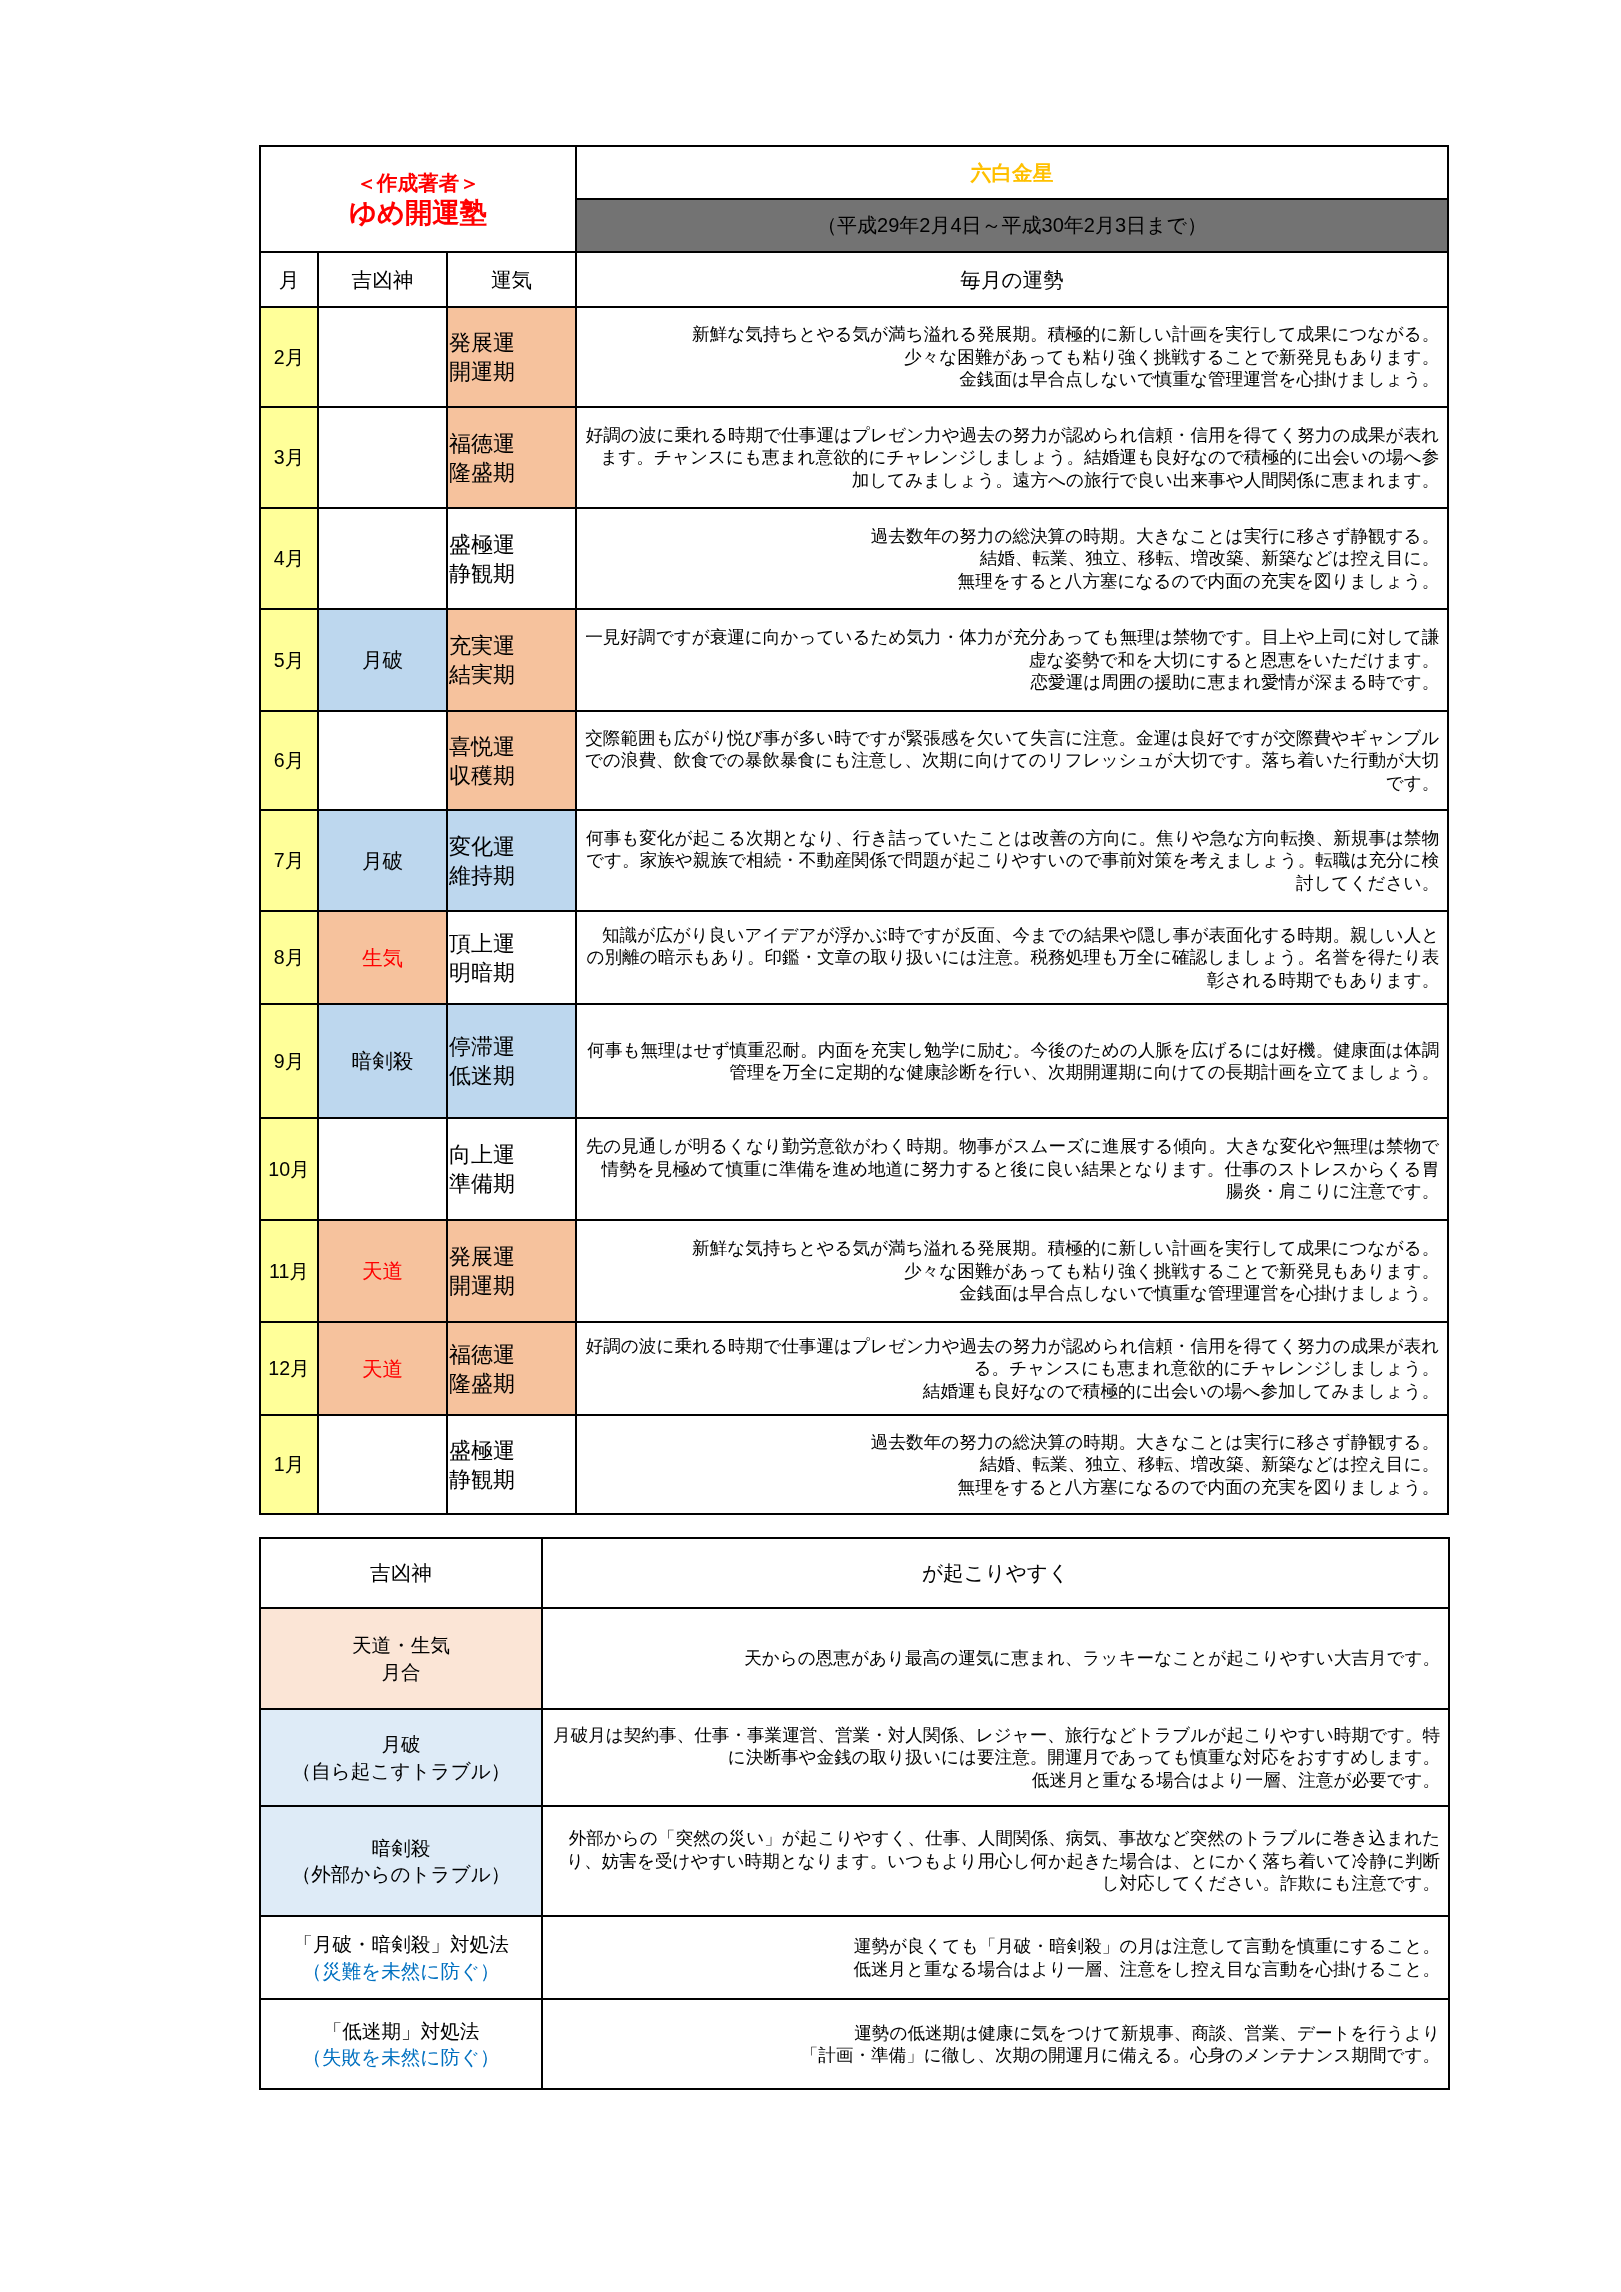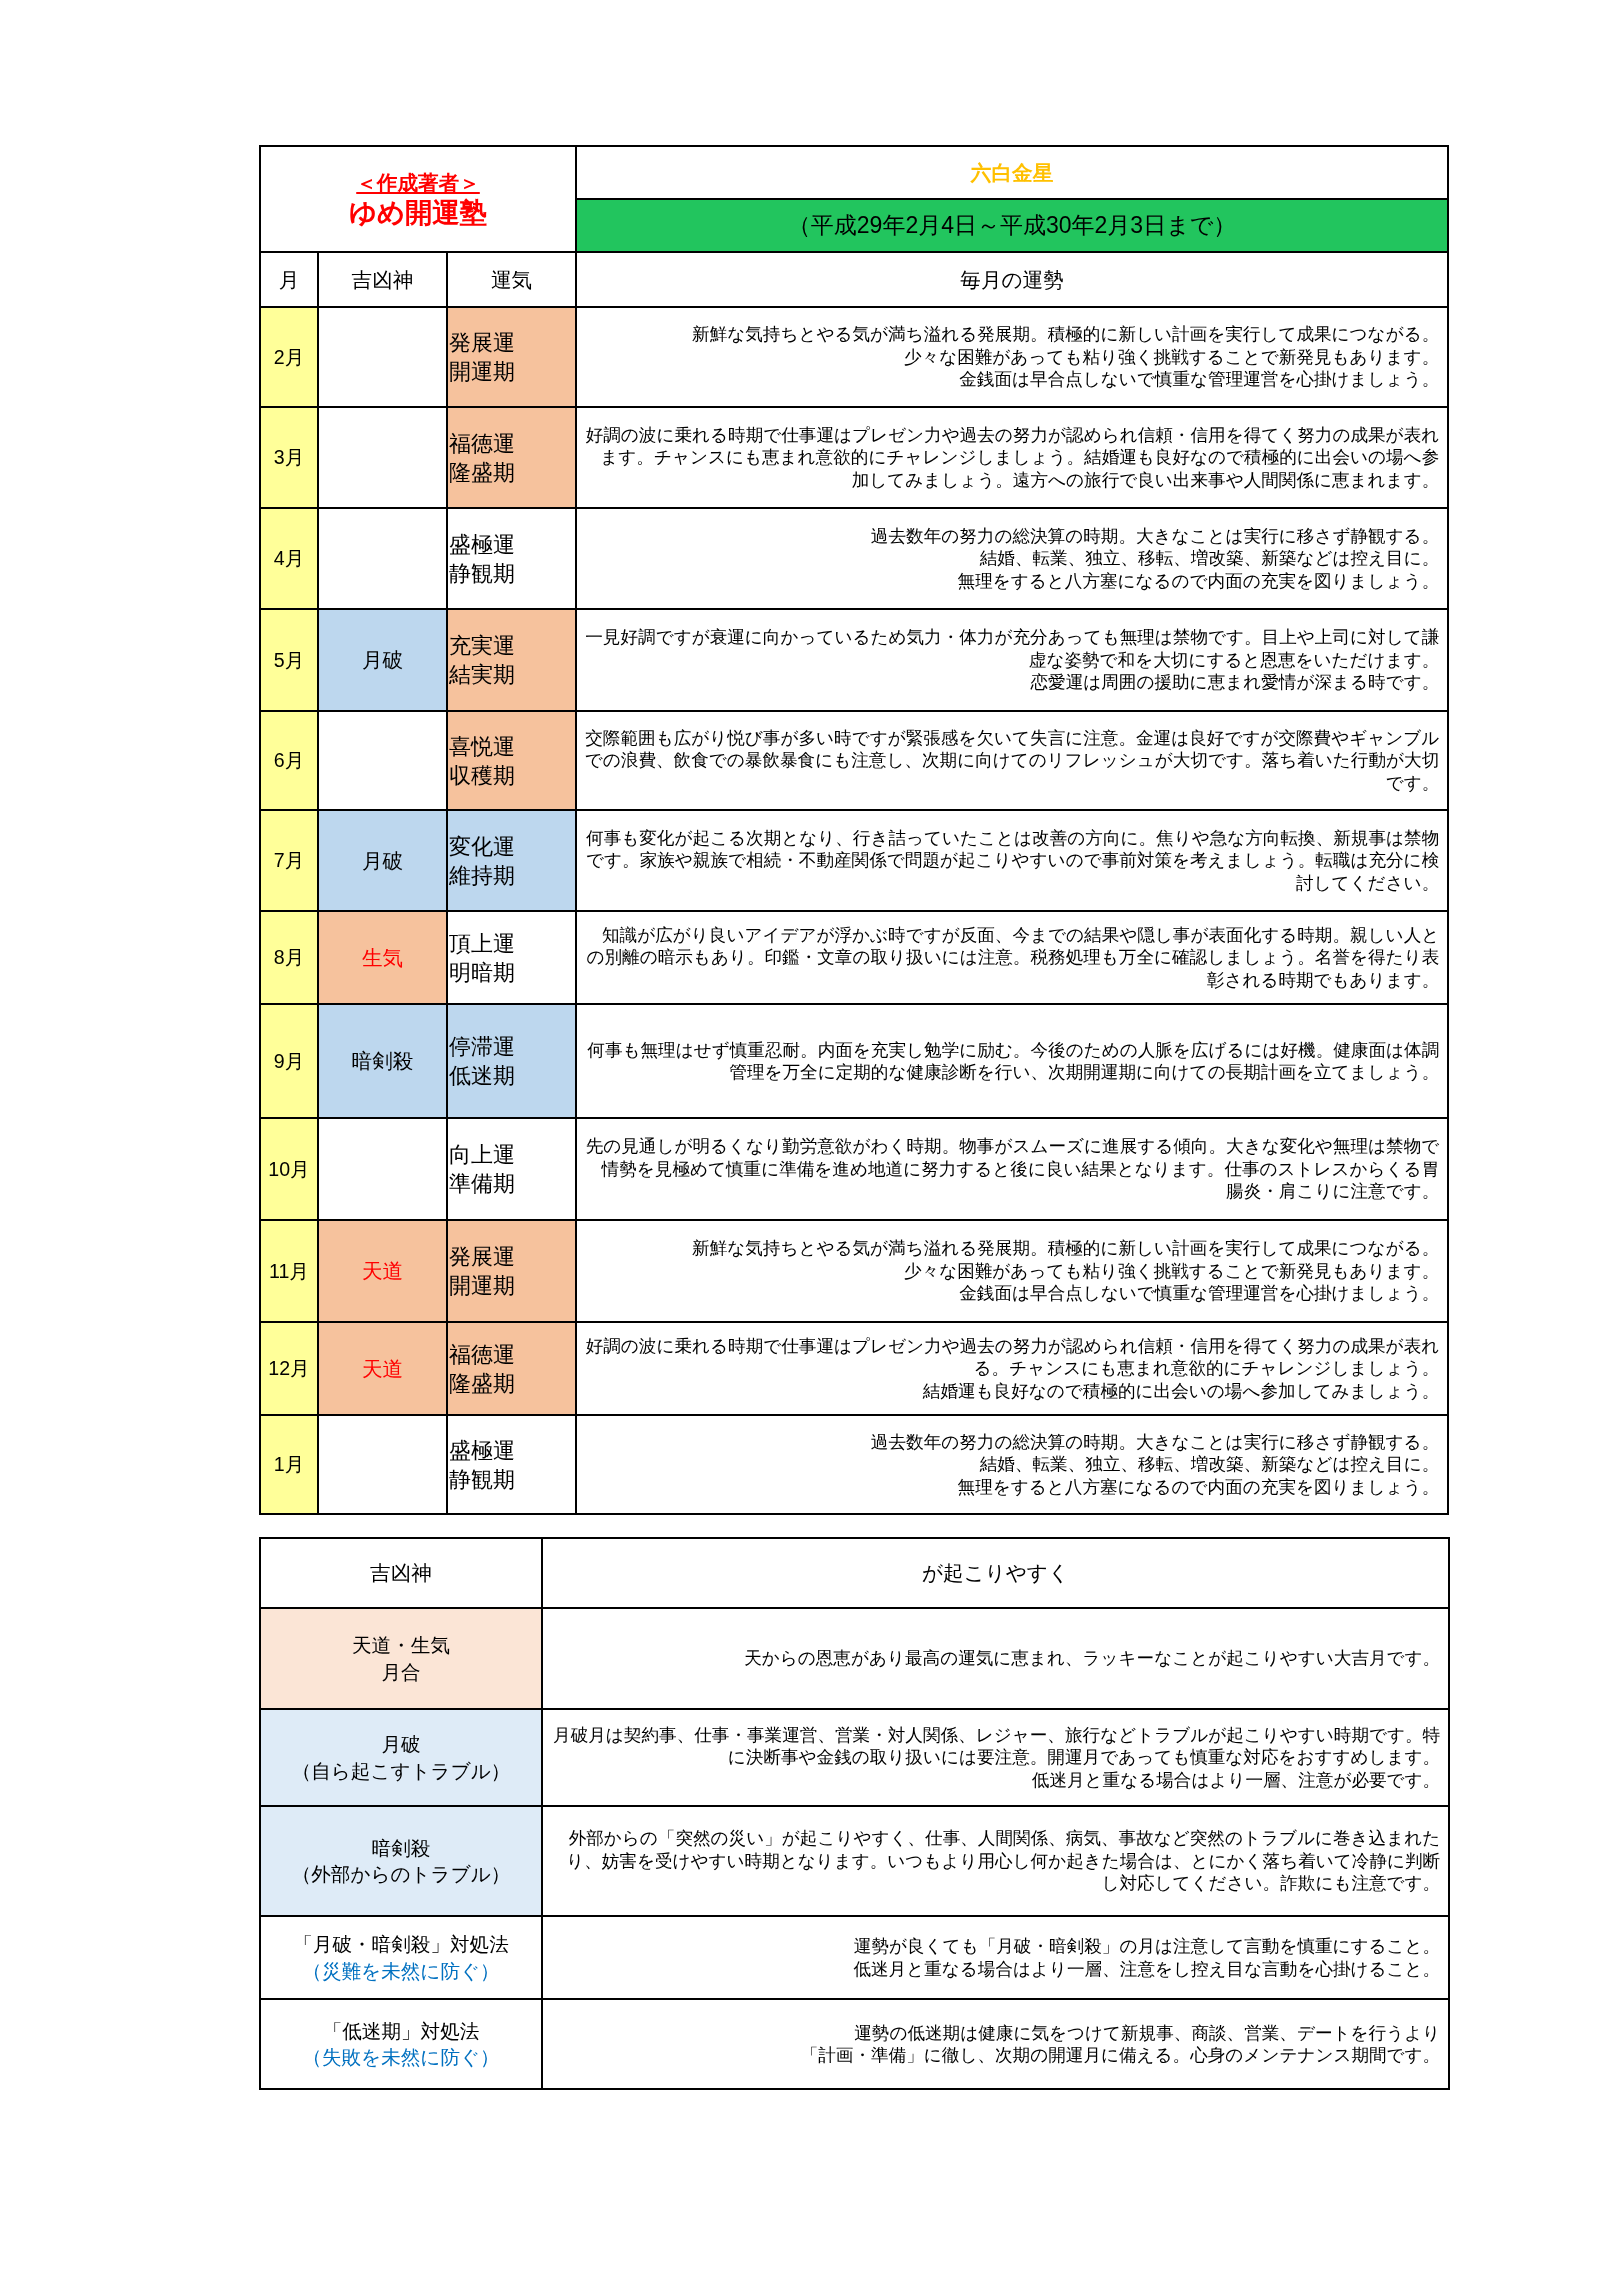--- a/index.html
+++ b/index.html
@@ -13,29 +13,29 @@
   }
   table{border-collapse:collapse;table-layout:fixed;}
   td{border:2px solid #000;overflow:hidden;}
 
   
   .main-table{
     position:absolute;left:259px;top:145px;
     width:1189px;
   }
   .author-cell{background:#fff;text-align:center;vertical-align:middle;}
-  .author-prefix{font-size:20.6px;font-weight:bold;color:#ff0000;line-height:27.4px;text-decoration:underline;}
+  .author-prefix{font-size:20.6px;font-weight:bold;color:#ff0000;line-height:27.4px;}
   .author-name{font-size:27.4px;font-weight:bold;color:#ff0000;line-height:33px;text-align:center;}
   .star-cell{
     height:49px;text-align:center;vertical-align:middle;
     font-size:20.6px;font-weight:bold;color:#ffc000;background:#fff;
   }
   .period-cell{
     height:49px;text-align:center;vertical-align:middle;
-    font-size:23px;background:#22c55e;
+    font-size:20px;background:#737373;
   }
   .col-head td{
     height:51px;text-align:center;vertical-align:middle;
     font-size:20.6px;background:#fff;
   }
   .month-cell{
     background:#ffff99;text-align:center;vertical-align:middle;
     font-size:19.6px;
   }
   .god-cell{

